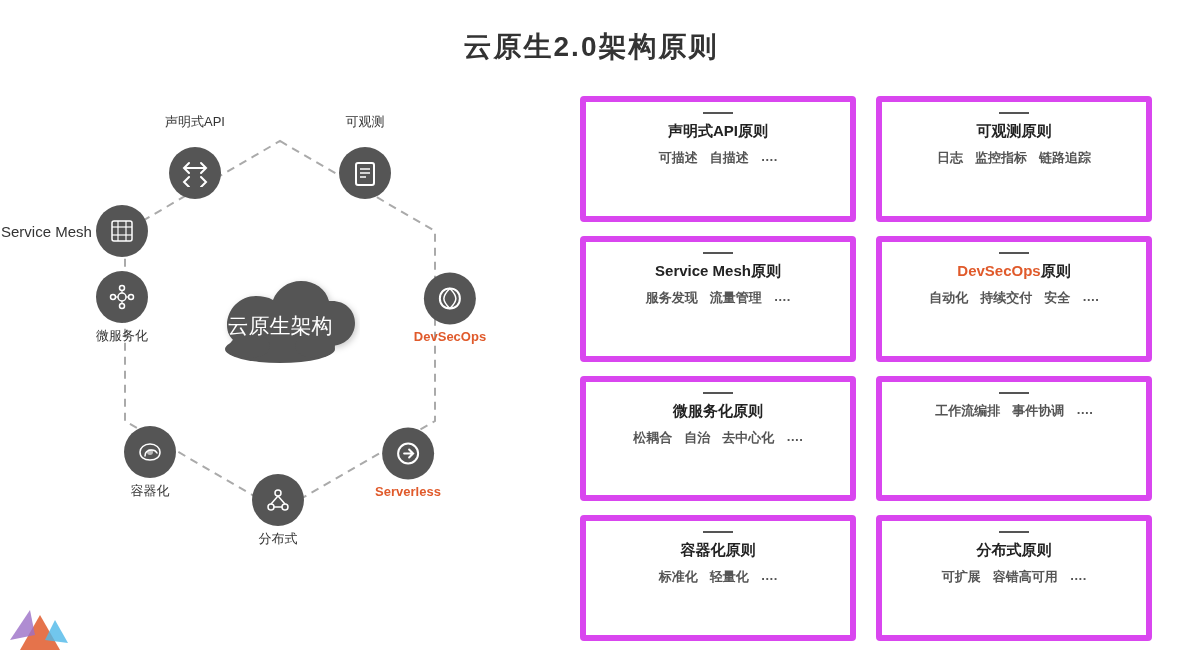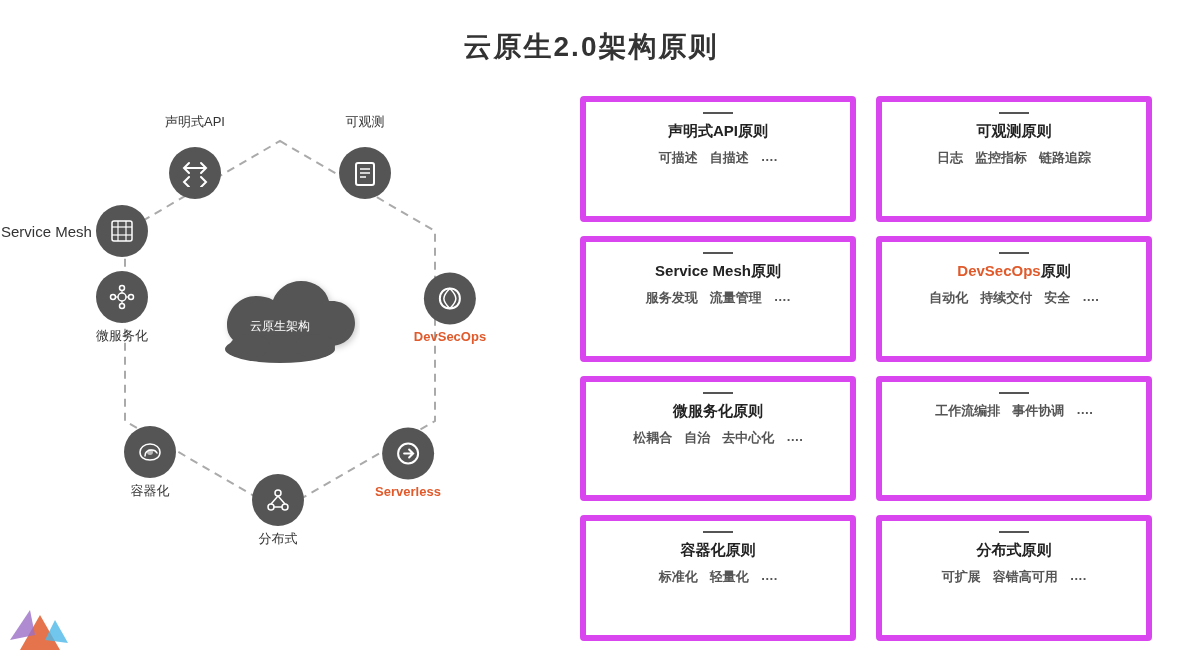--- a/index.html
+++ b/index.html
@@ -92,21 +92,21 @@
       display: flex;
       flex-direction: column;
       align-items: center;
       justify-content: center;
     }
     .cloud-svg {
       width: 160px;
       height: 110px;
     }
     .cloud-text {
-      font-size: 12px;
+      font-size: 21px;
       color: #fff;
       position: absolute;
       top: 50%;
       left: 50%;
       transform: translate(-50%, -50%);
       white-space: nowrap;
     }
 
     
     .cards-area {

